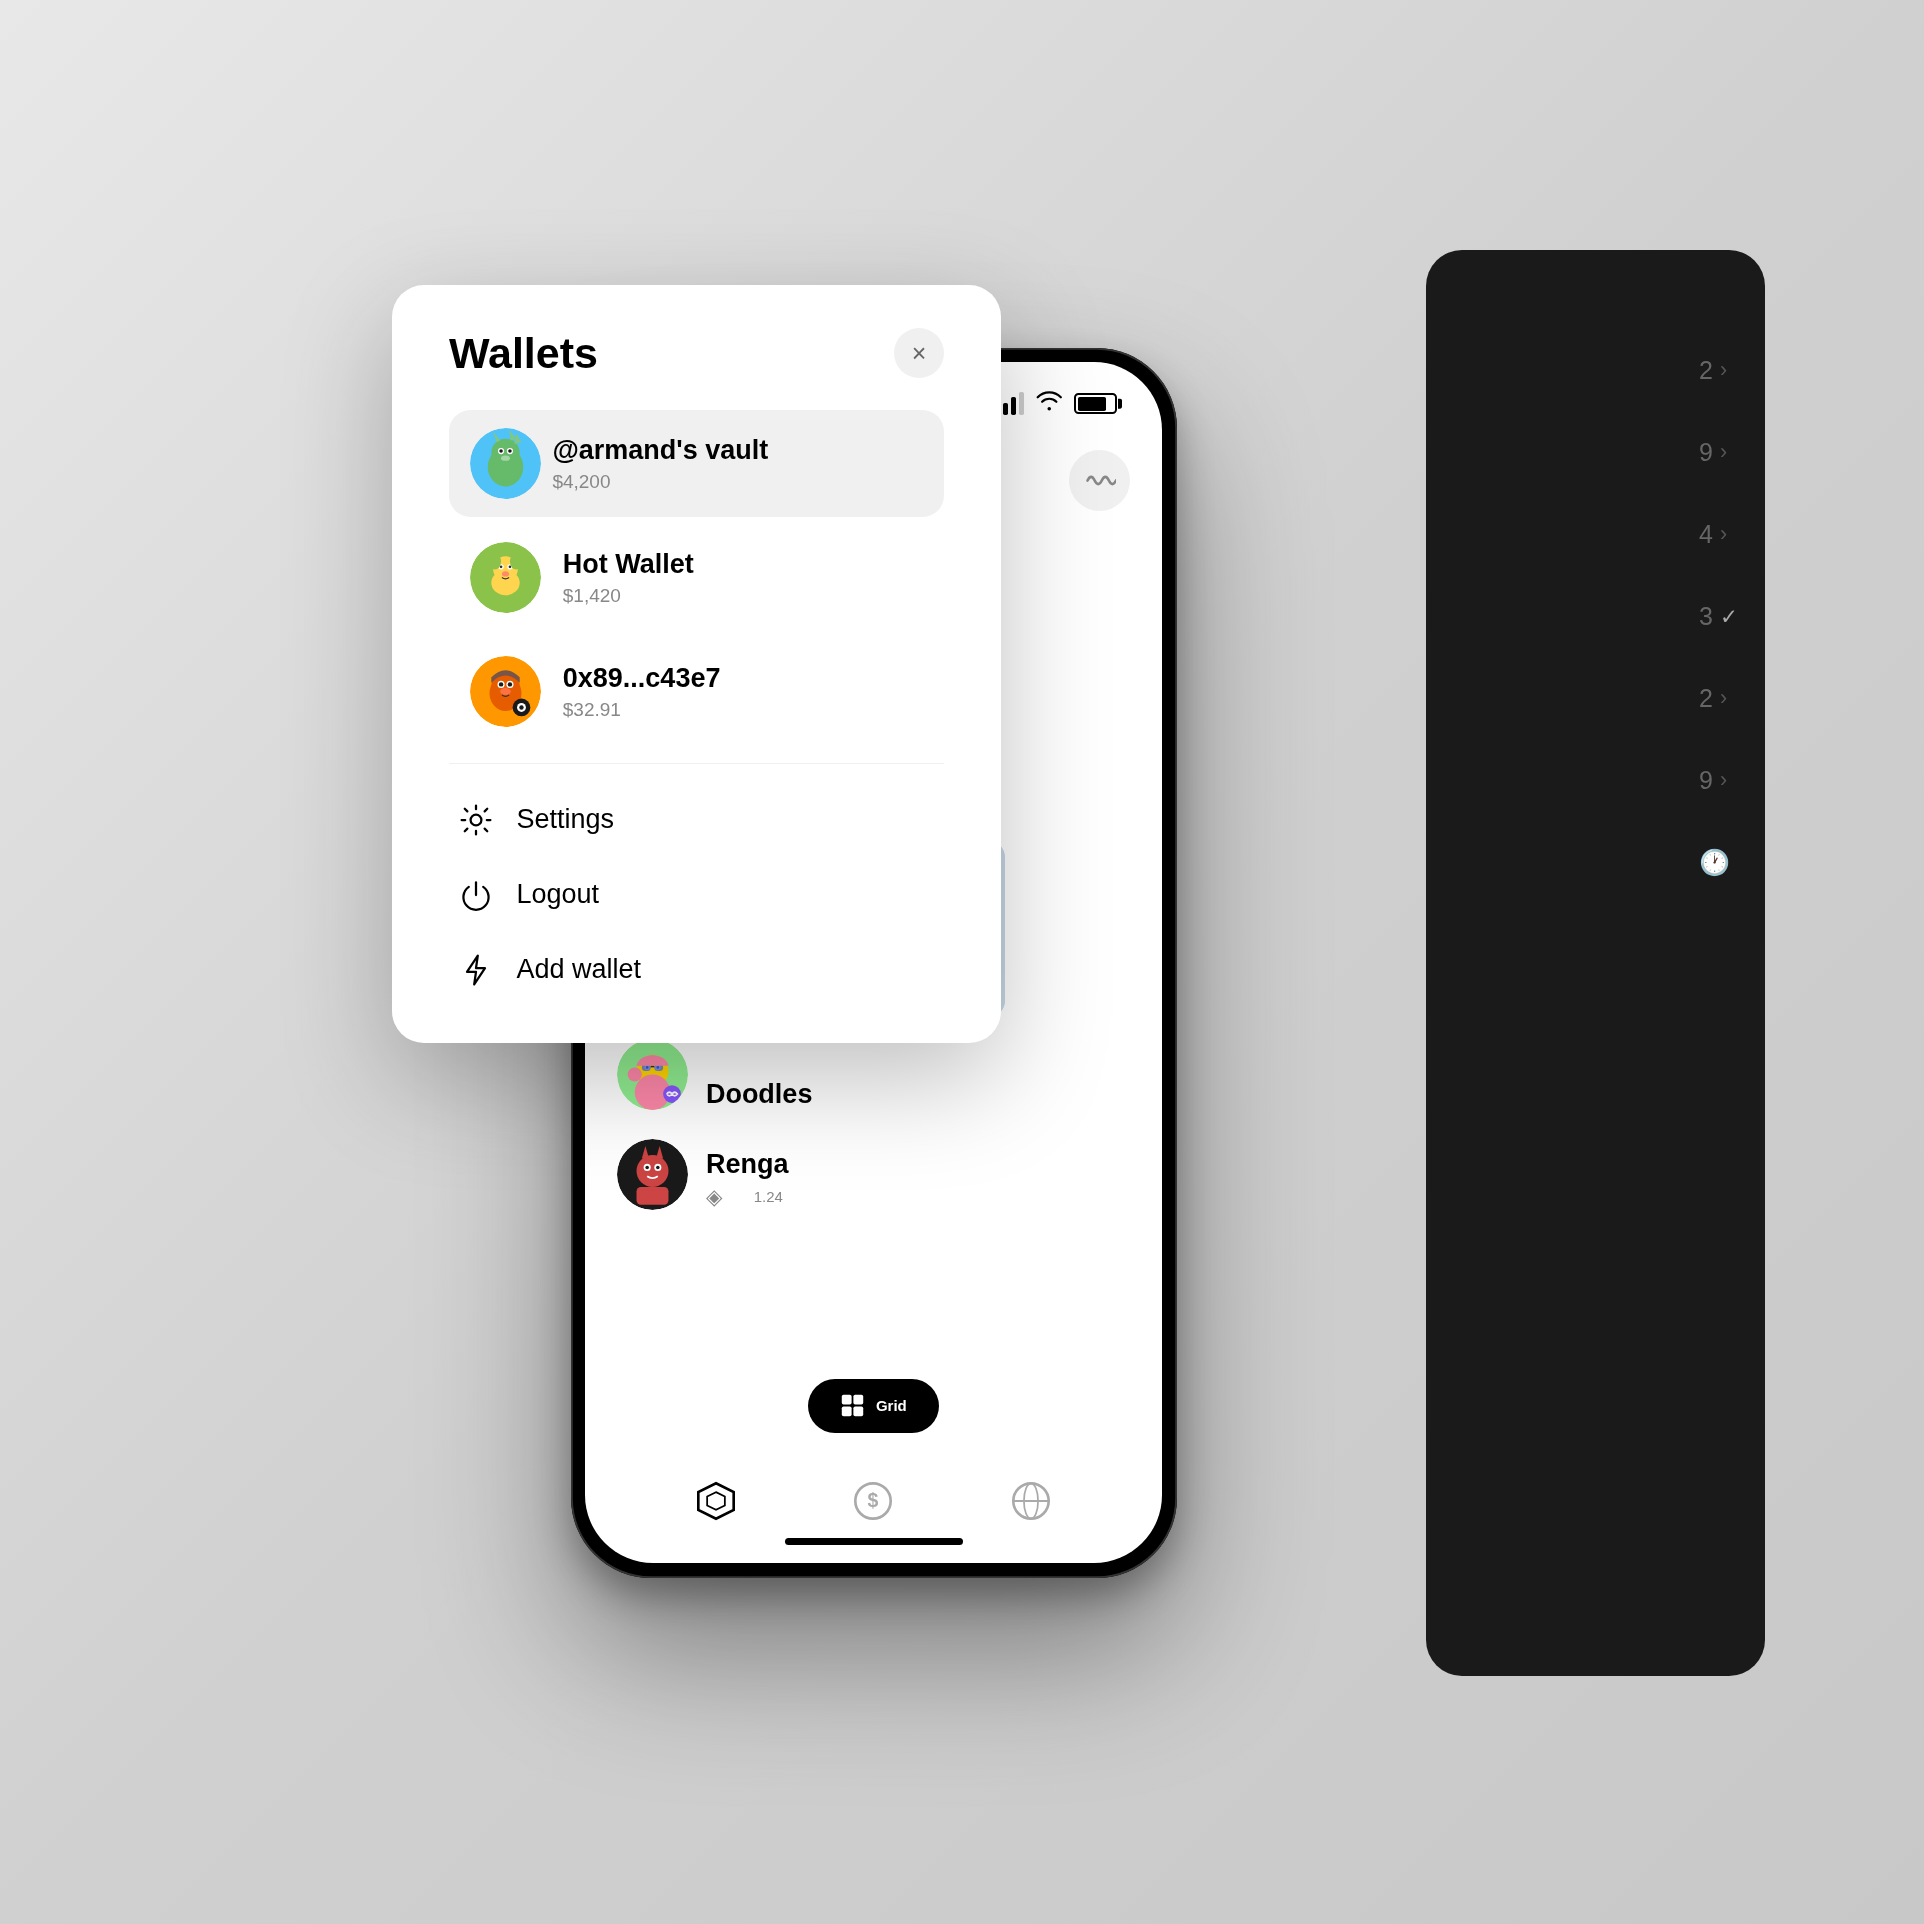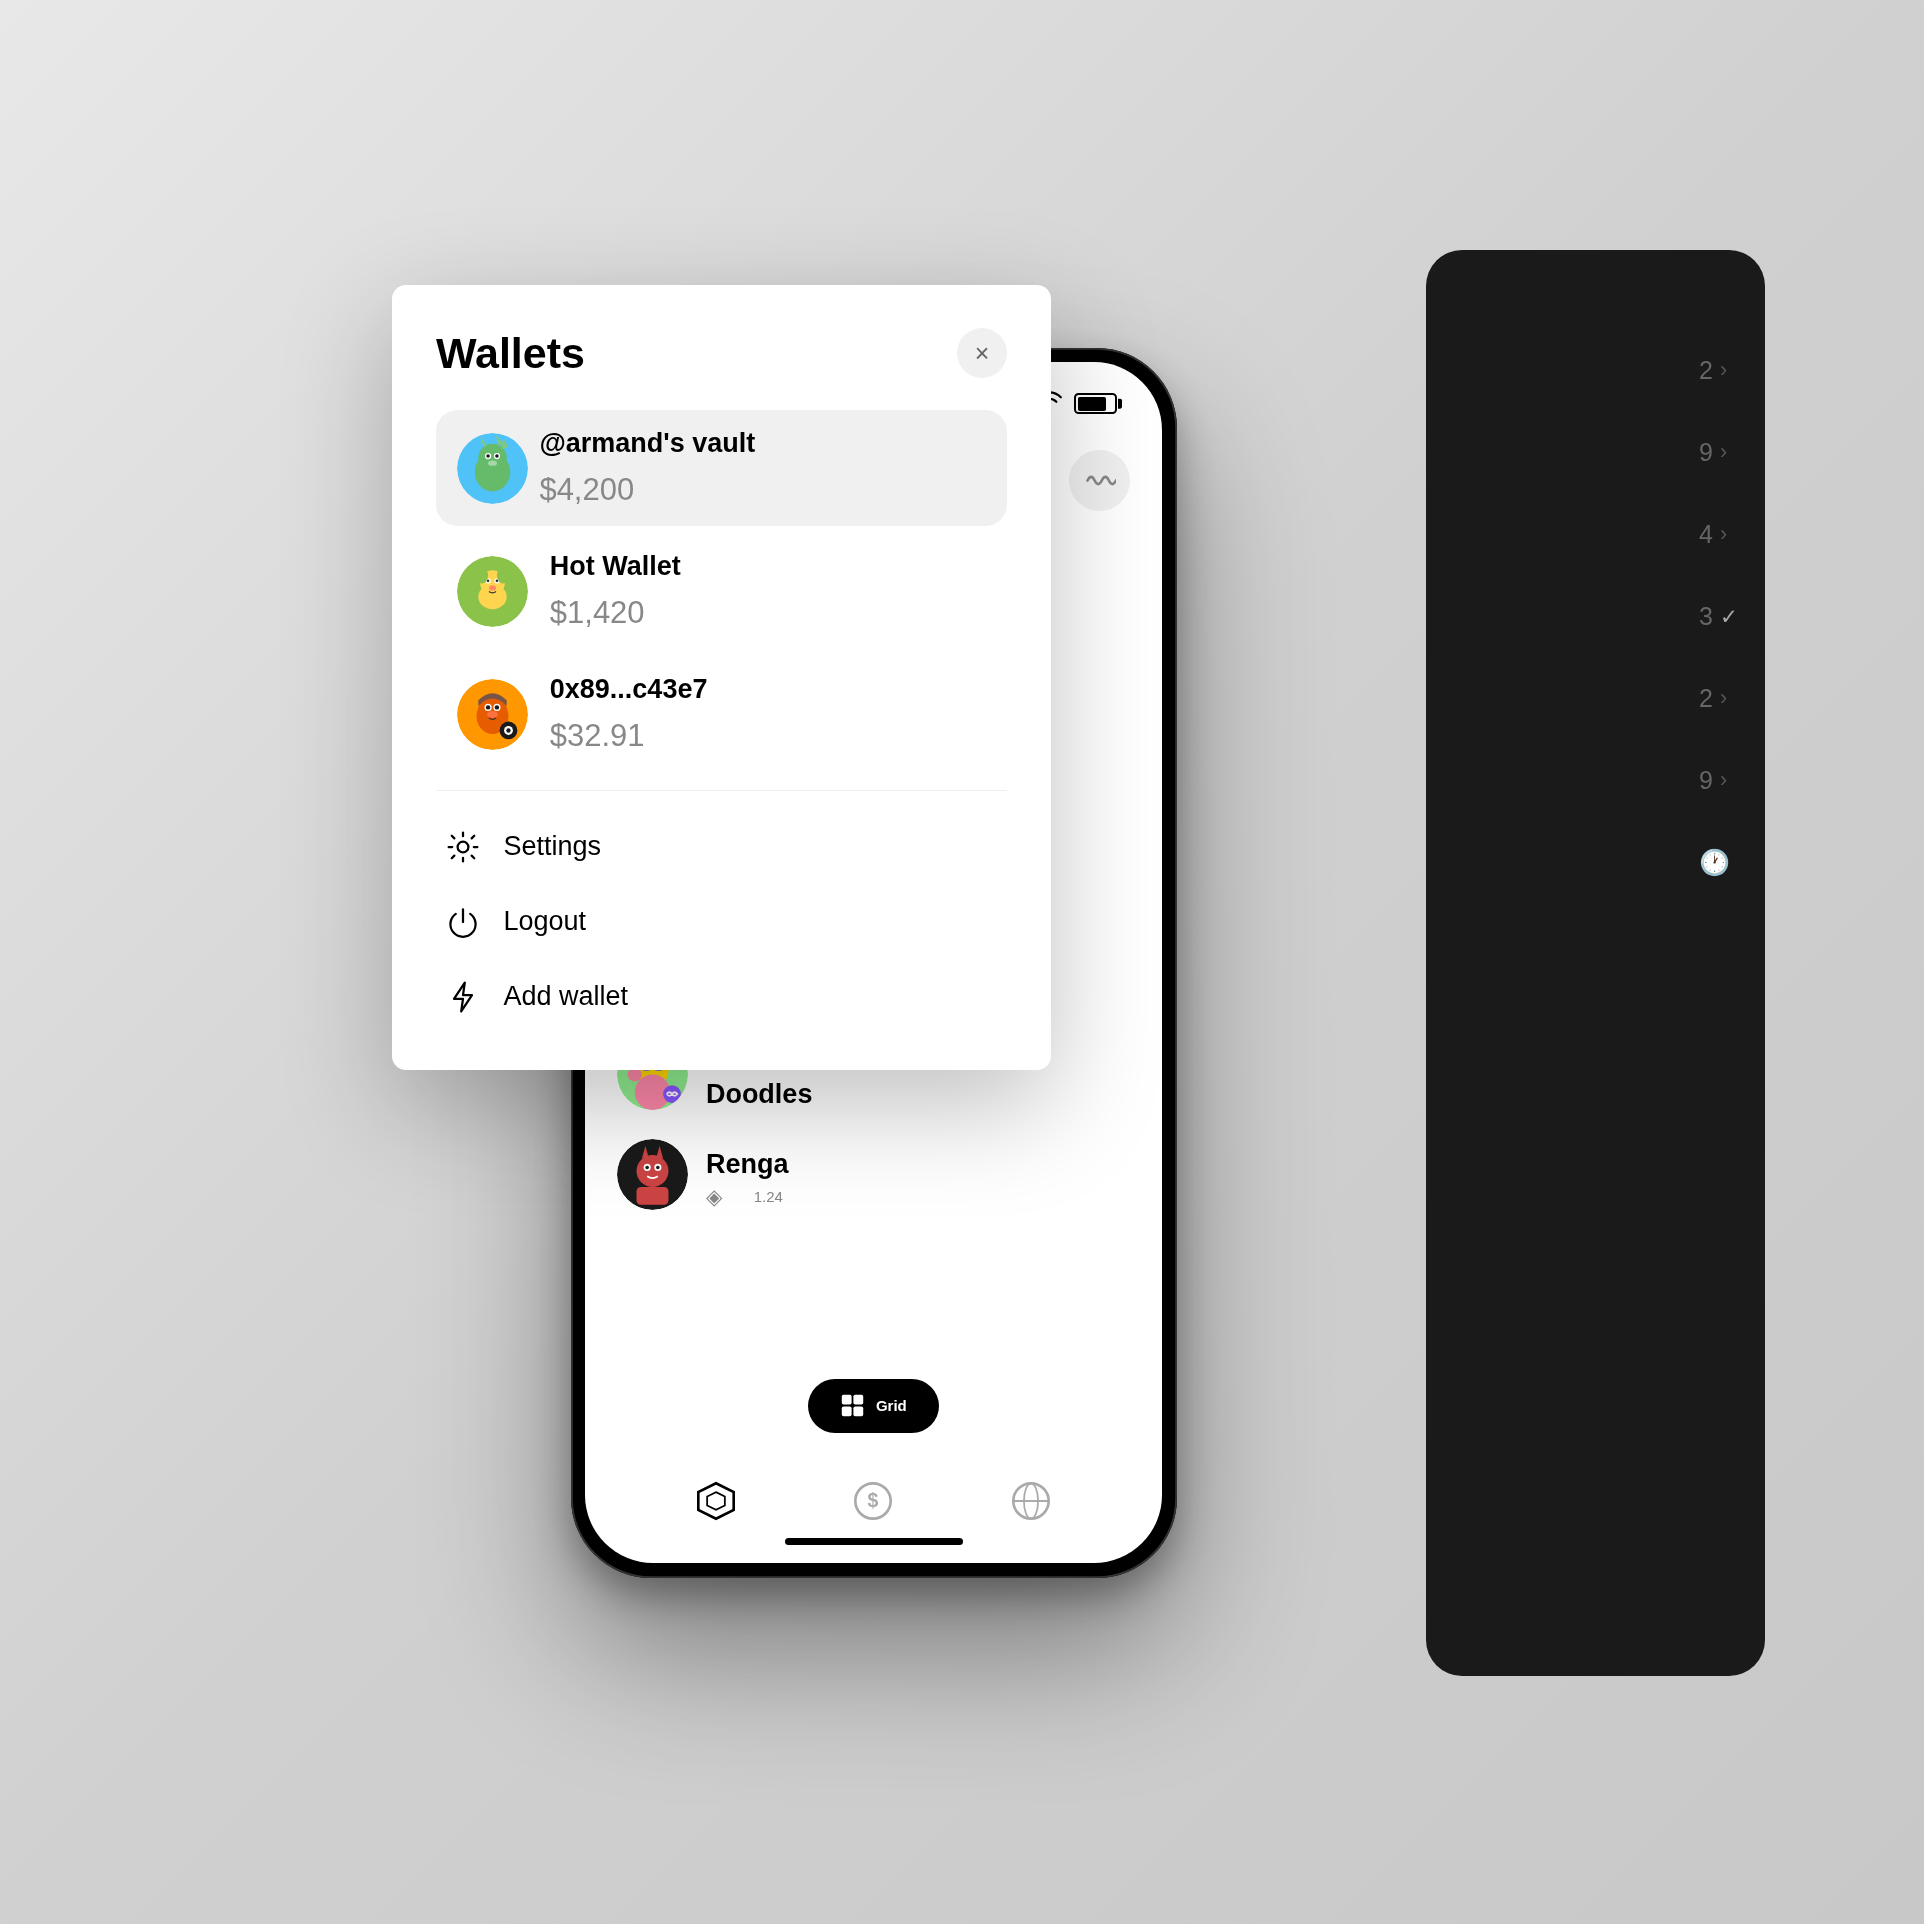--- a/index.html
+++ b/index.html
@@ -363,23 +363,23 @@
       flex: 1;
     }
 
     .wallet-name {
       font-size: 27px;
       font-weight: 600;
       color: #000;
     }
 
     .wallet-balance {
-      font-size: 31px;
+      font-size: 19px;
       color: #888;
-      margin-top: 13px;
+      margin-top: 5px;
     }
 
     .wallets-divider {
       height: 0.9px;
       background: #f0f0f0;
       margin: 18px 0;
     }
 
     .wallet-menu-item {
       display: flex;
@@ -418,24 +418,24 @@
       display: flex;
       flex-direction: column;
       height: 100%;
     }
 
     
     .wallets-overlay {
       position: absolute;
       left: 392px;
       top: 285px;
-      width: 659px;
+      width: 609px;
       background: #fff;
-      border-radius: 14px;
-      padding: 43px 44px 36px;
+      border-radius: 32px;
+      padding: 43px 57px 36px;
       z-index: 200;
       box-shadow: 0 36px 107px rgba(0,0,0,0.25);
     }
   </style>
 </head>
 <body>
 
 <div class="bg-dark-card"></div>
 
 <div class="bg-dark-card-numbers">

